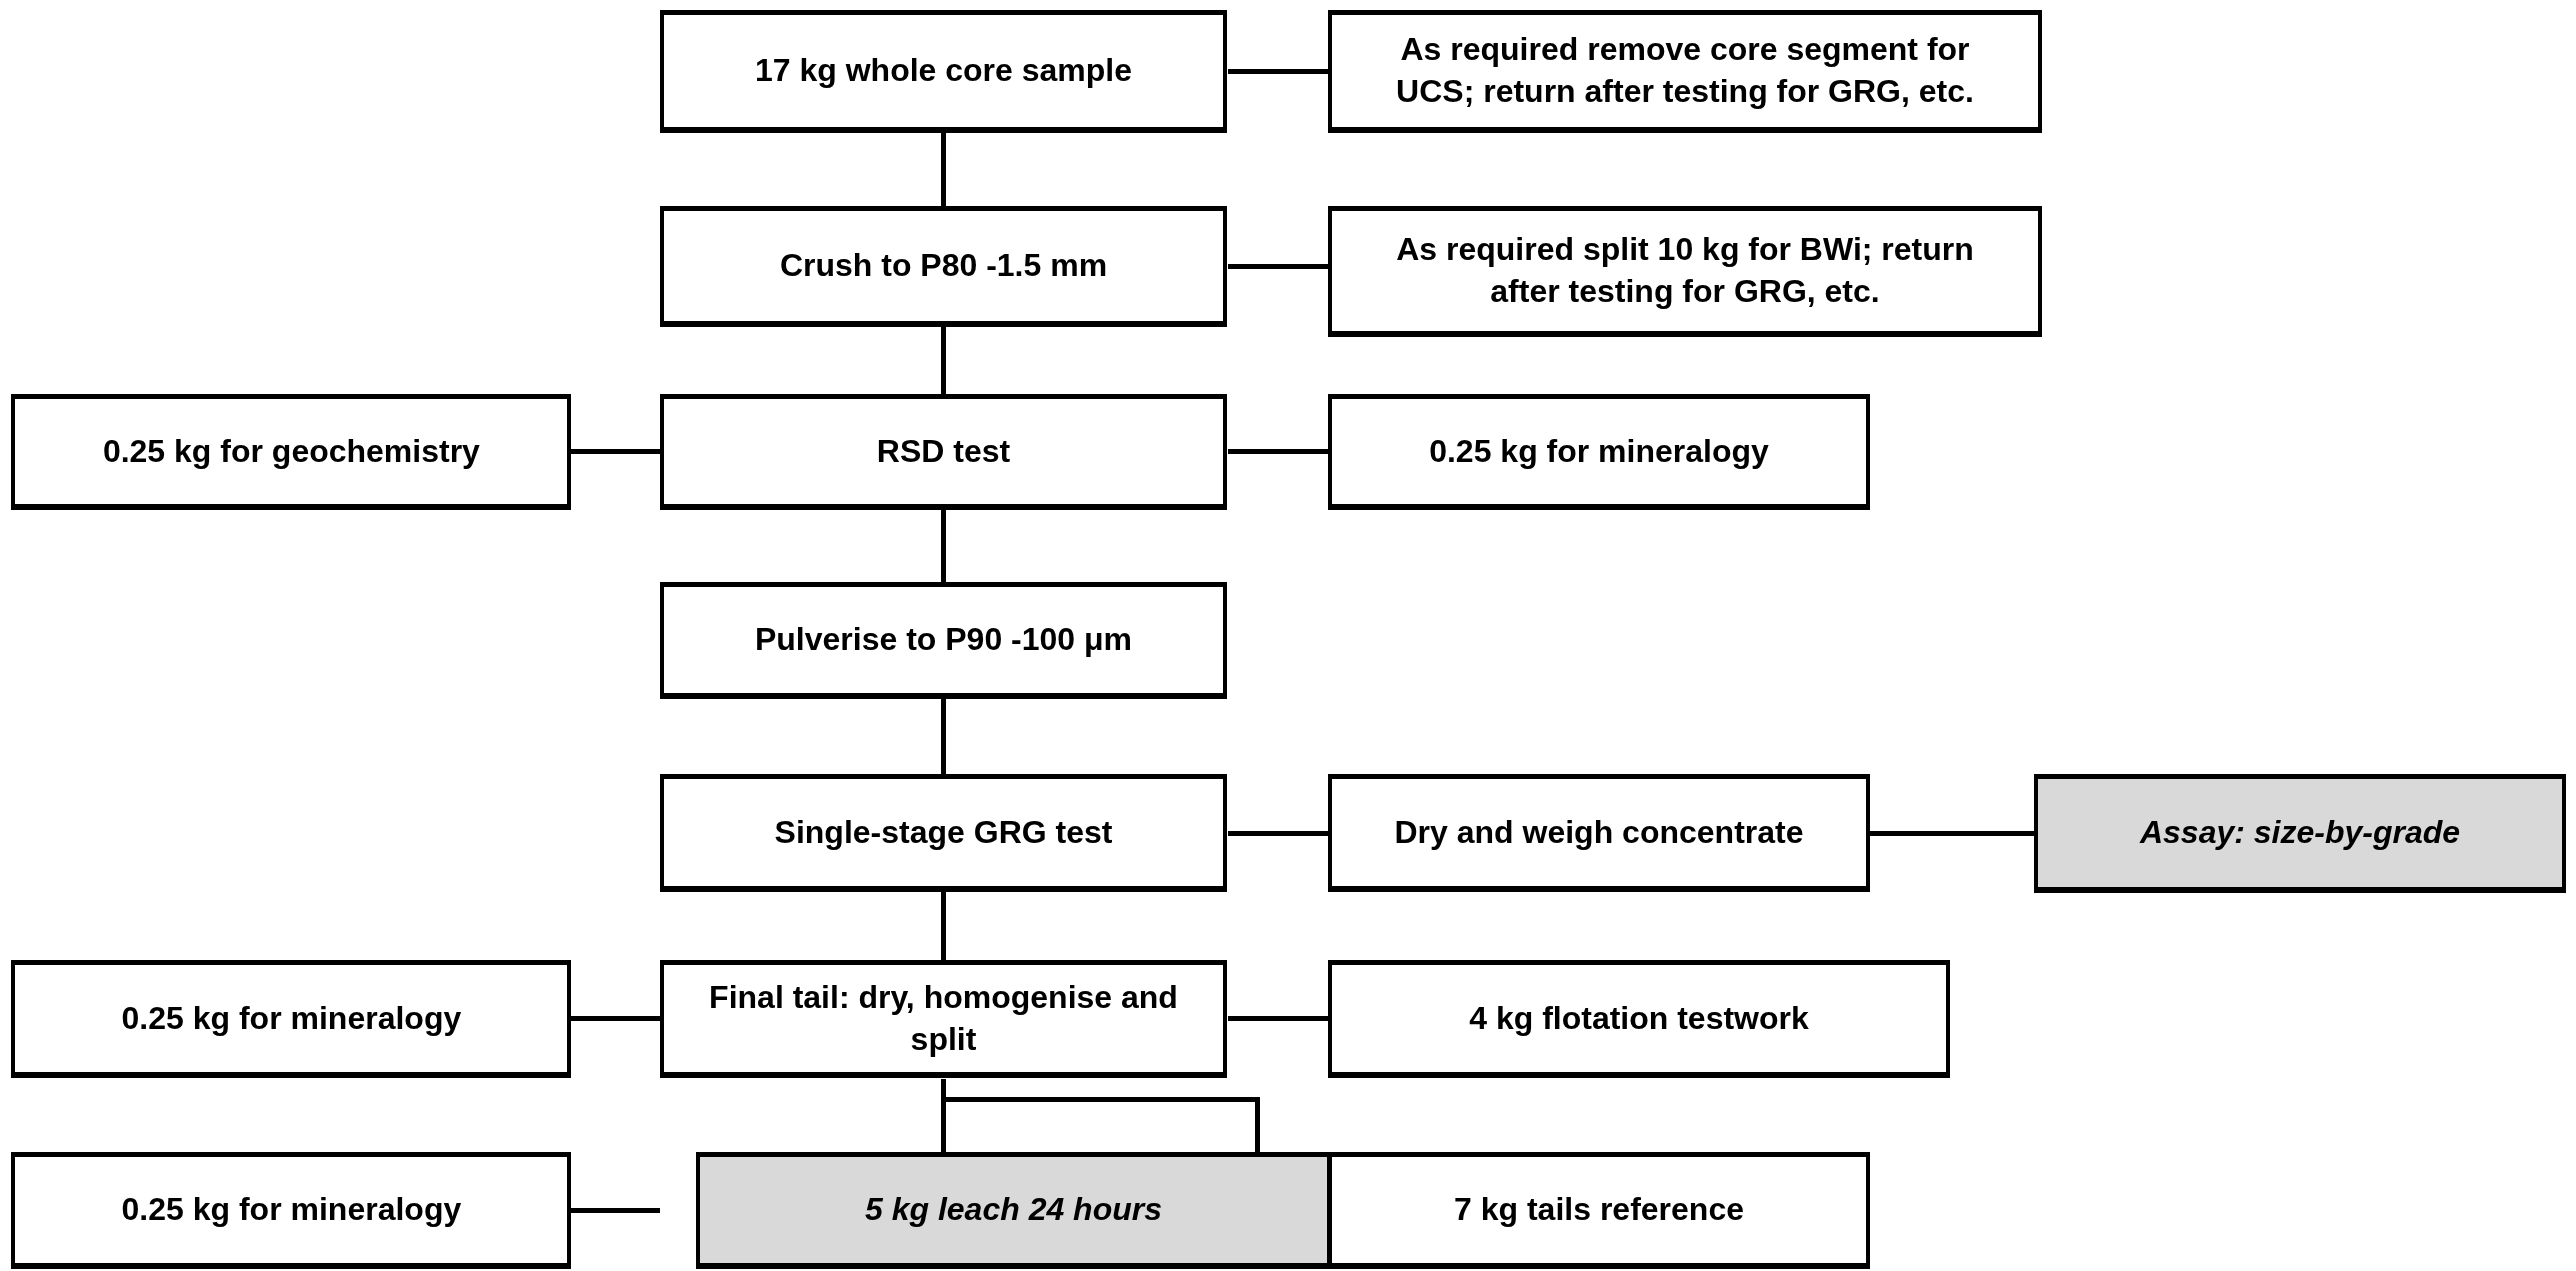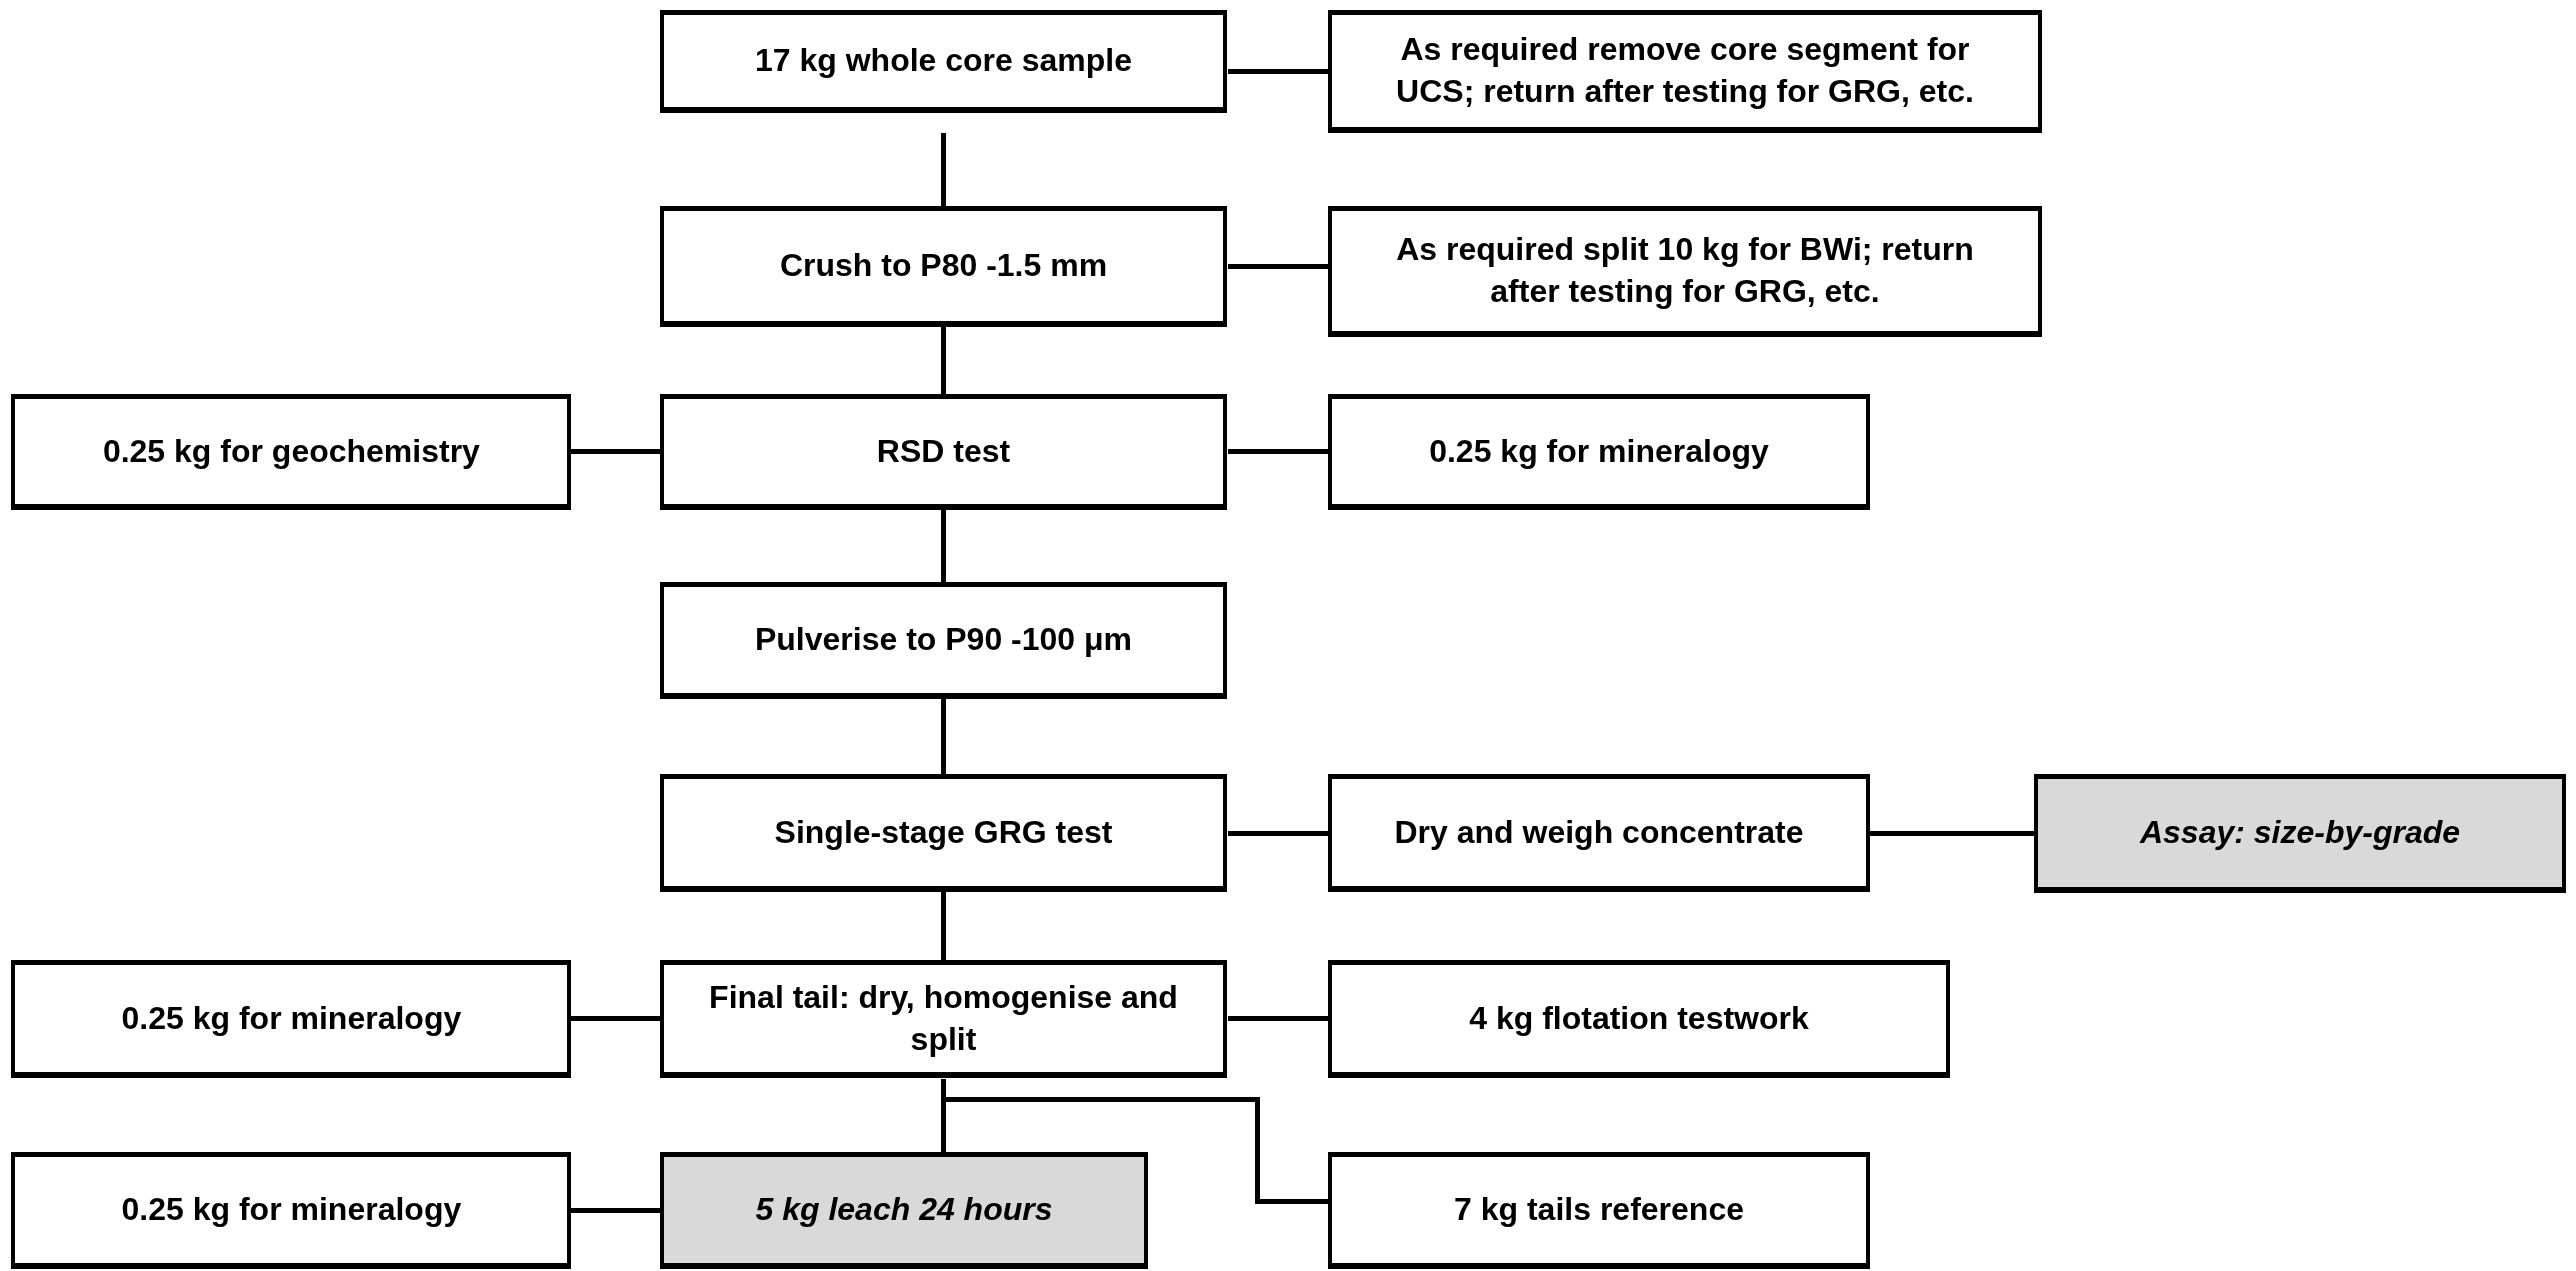--- a/index.html
+++ b/index.html
@@ -61,21 +61,21 @@
   <div class="hline" style="left:1228px;top:831px;width:100px"></div>
   <div class="hline" style="left:1870px;top:831px;width:164px"></div>
   <div class="hline" style="left:571px;top:1016px;width:89px"></div>
   <div class="hline" style="left:1228px;top:1016px;width:100px"></div>
   <div class="hline" style="left:571px;top:1208px;width:89px"></div>
 
   <div class="hline" style="left:941px;top:1097px;width:318px"></div>
   <div class="vline" style="left:1255px;top:1097px;height:107px"></div>
   <div class="hline" style="left:1255px;top:1199px;width:73px"></div>
 
-  <div class="box" style="left:660px;top:10px;width:567px;height:103px">
+  <div class="box" style="left:660px;top:10px;width:567px;height:123px">
     <span class="label">17 kg whole core sample</span>
   </div>
   <div class="box" style="left:1328px;top:10px;width:714px;height:123px">
     <span class="label">As required remove core segment for
 UCS; return after testing for GRG, etc.</span>
   </div>
 
   <div class="box" style="left:660px;top:206px;width:567px;height:121px">
     <span class="label">Crush to P80 -1.5 mm</span>
   </div>
@@ -115,21 +115,21 @@
     <span class="label">Final tail: dry, homogenise and
 split</span>
   </div>
   <div class="box" style="left:1328px;top:960px;width:622px;height:118px">
     <span class="label">4 kg flotation testwork</span>
   </div>
 
   <div class="box" style="left:11.4px;top:1152px;width:560px;height:117px">
     <span class="label">0.25 kg for mineralogy</span>
   </div>
-  <div class="box shaded" style="left:660px;top:1152px;width:488px;height:117px">
+  <div class="box shaded" style="left:696px;top:1152px;width:635px;height:117px">
     <span class="label">5 kg leach 24 hours</span>
   </div>
   <div class="box" style="left:1328px;top:1152px;width:542px;height:117px">
     <span class="label">7 kg tails reference</span>
   </div>
 
 </div>
 
 
 </body></html>

